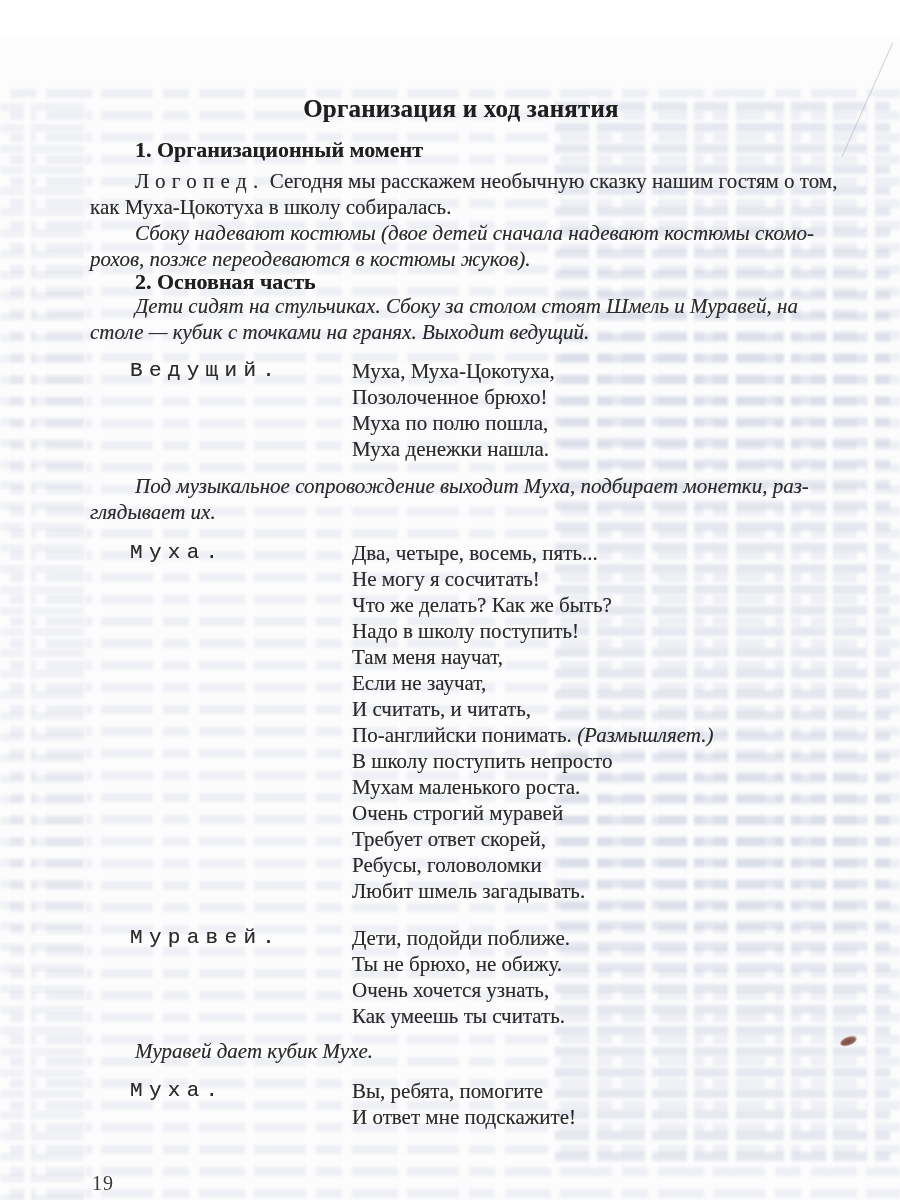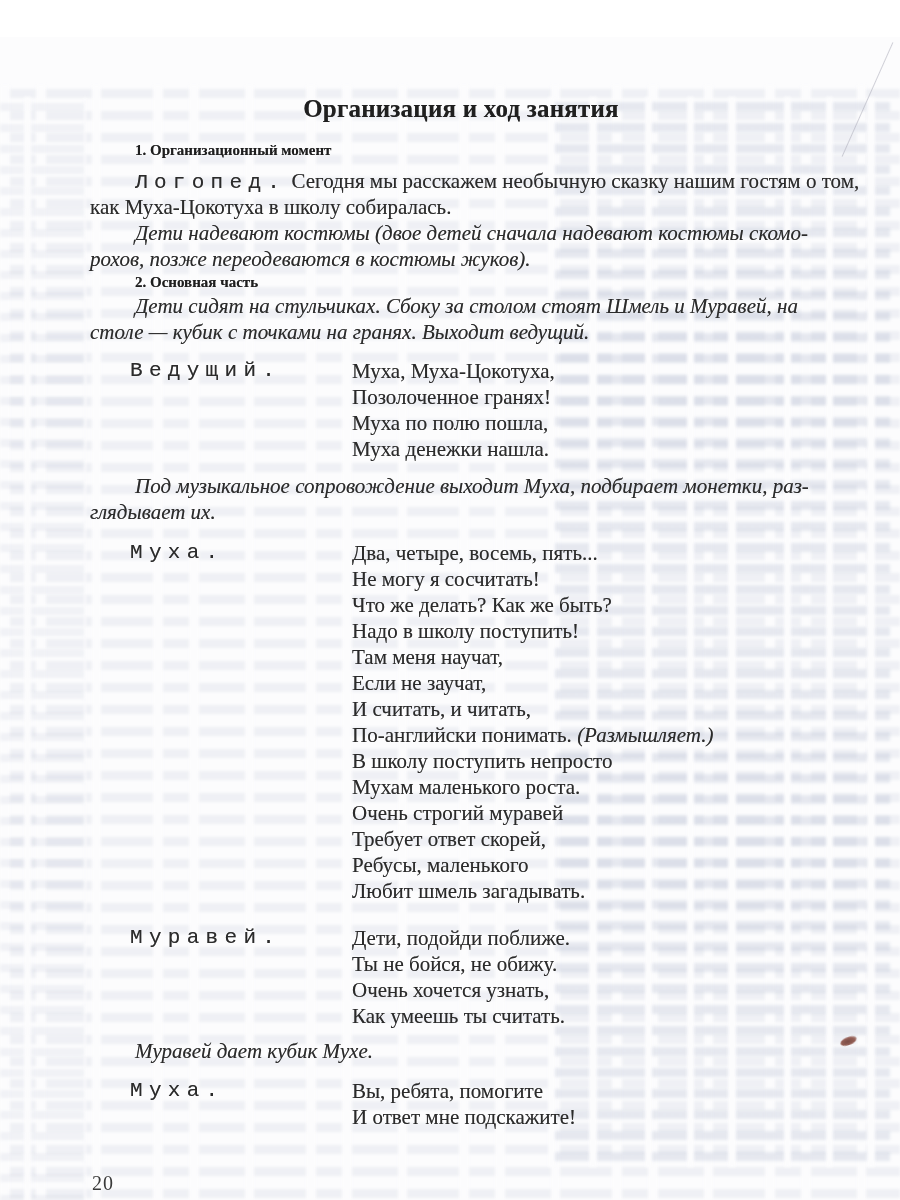--- a/index.html
+++ b/index.html
@@ -79,39 +79,39 @@
     font-size: 25px;
     font-weight: bold;
     color: #1f1f1f;
     letter-spacing: 0.2px;
     white-space: nowrap;
     text-shadow: 0 0 0.6px rgba(30,30,30,0.55);
   }
   .heading {
     position: absolute;
     left: 135px;
-    font-size: 15px;
+    font-size: 22px;
     font-weight: bold;
     color: #1f1f1f;
     white-space: nowrap;
     line-height: 26px;
     text-shadow: 0 0 0.6px rgba(30,30,30,0.55);
   }
   .block {
     position: absolute;
     left: 90px;
     right: 14px;
     font-size: 21px;
     line-height: 26px;
     text-shadow: 0 0 0.5px rgba(43,43,43,0.45);
   }
   .line { white-space: nowrap; height: 26px; }
   .indent { padding-left: 45px; }
   .stage { font-style: italic; }
-  .speaker-inline { letter-spacing: 0.30em; font-family: Liberation Mono, monospace; }
+  .speaker-inline { letter-spacing: 0.30em; }
   .dlg { display: flex; }
   .dlg .speaker {
     width: 262px;
     padding-left: 40px;
     letter-spacing: 0.30em;
     white-space: nowrap;
     box-sizing: border-box;
     flex: 0 0 262px;
     font-family: Liberation Mono, monospace;
   }
@@ -142,36 +142,36 @@
   <div class="title">Организация и ход занятия</div>
 
   <div class="heading" style="top:100px">1. Организационный момент</div>
 
   <div class="block" style="top:131px">
     <div class="line indent"><span class="speaker-inline">Логопед.</span> <span>Сегодня мы расскажем необычную сказку нашим гостям о том,</span></div>
     <div class="line">как Муха-Цокотуха в школу собиралась.</div>
   </div>
 
   <div class="block stage" style="top:183px">
-    <div class="line indent">Дети надевают костюмы (двое детей сначала надевают костюмы скомо-</div>
+    <div class="line indent">Сбоку надевают костюмы (двое детей сначала надевают костюмы скомо-</div>
     <div class="line">рохов, позже переодеваются в костюмы жуков).</div>
   </div>
 
   <div class="heading" style="top:232px">2. Основная часть</div>
 
   <div class="block stage" style="top:256px">
     <div class="line indent">Дети сидят на стульчиках. Сбоку за столом стоят Шмель и Муравей, на</div>
     <div class="line">столе — кубик с точками на гранях. Выходит ведущий.</div>
   </div>
 
   <div class="block dlg" style="top:321px">
     <div class="speaker">Ведущий.</div>
     <div class="verse">
       <div class="vline">Муха, Муха-Цокотуха,</div>
-      <div class="vline">Позолоченное гранях!</div>
+      <div class="vline">Позолоченное брюхо!</div>
       <div class="vline">Муха по полю пошла,</div>
       <div class="vline">Муха денежки нашла.</div>
     </div>
   </div>
 
   <div class="block stage" style="top:436px">
     <div class="line indent">Под музыкальное сопровождение выходит Муха, подбирает монетки, раз-</div>
     <div class="line">глядывает их.</div>
   </div>
 
@@ -183,42 +183,42 @@
       <div class="vline">Что же делать? Как же быть?</div>
       <div class="vline">Надо в школу поступить!</div>
       <div class="vline">Там меня научат,</div>
       <div class="vline">Если не заучат,</div>
       <div class="vline">И считать, и читать,</div>
       <div class="vline"><span>По-английски понимать. </span><span class="it">(Размышляет.)</span></div>
       <div class="vline">В школу поступить непросто</div>
       <div class="vline">Мухам маленького роста.</div>
       <div class="vline">Очень строгий муравей</div>
       <div class="vline">Требует ответ скорей,</div>
-      <div class="vline">Ребусы, маленького</div>
+      <div class="vline">Ребусы, головоломки</div>
       <div class="vline">Любит шмель загадывать.</div>
     </div>
   </div>
 
   <div class="block dlg" style="top:888px">
     <div class="speaker">Муравей.</div>
     <div class="verse">
       <div class="vline">Дети, подойди поближе.</div>
-      <div class="vline">Ты не бойся, не обижу.</div>
+      <div class="vline">Ты не брюхо, не обижу.</div>
       <div class="vline">Очень хочется узнать,</div>
       <div class="vline">Как умеешь ты считать.</div>
     </div>
   </div>
 
   <div class="block stage" style="top:1001px">
     <div class="line indent">Муравей дает кубик Мухе.</div>
   </div>
 
   <div class="block dlg" style="top:1041px">
     <div class="speaker">Муха.</div>
     <div class="verse">
       <div class="vline">Вы, ребята, помогите</div>
       <div class="vline">И ответ мне подскажите!</div>
     </div>
   </div>
 
-  <div class="page-number">20</div>
+  <div class="page-number">19</div>
 
 </div>
 
 </body></html>

